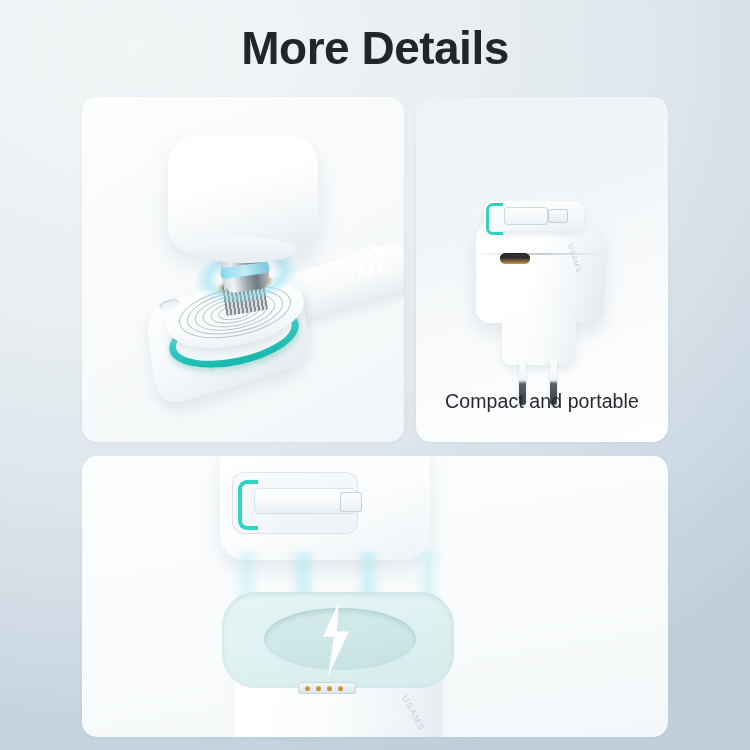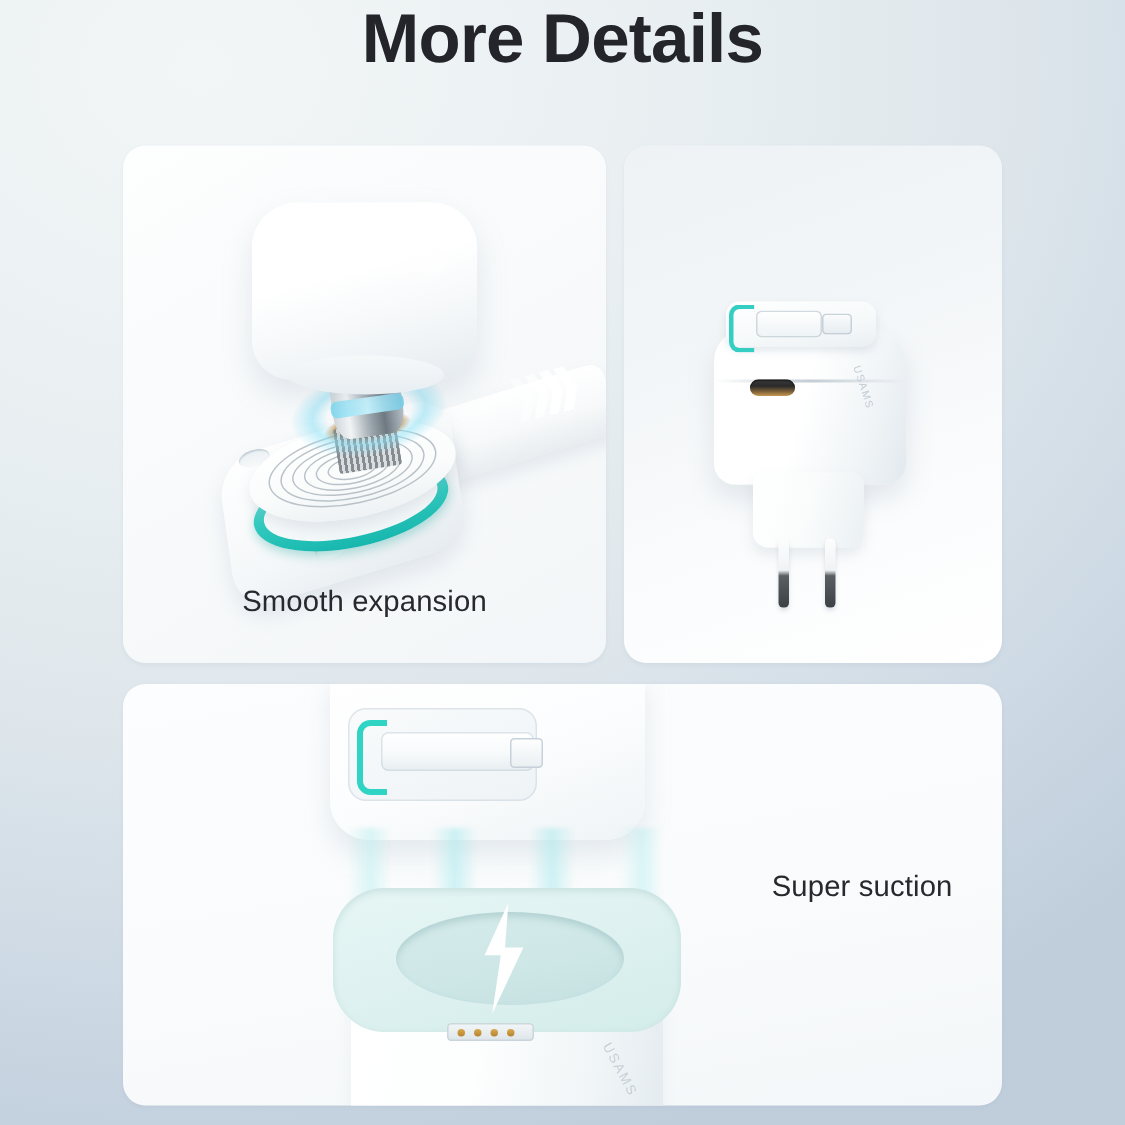--- a/index.html
+++ b/index.html
@@ -14,21 +14,21 @@
     -webkit-font-smoothing: antialiased;
   }
 
   
   .page-title {
     text-align: center;
     font-size: 46px;
     font-weight: 700;
     letter-spacing: -0.5px;
     color: #23252b;
-    padding-top: 2px;
+    padding-top: 25px;
     line-height: 1.0;
     user-select: none;
   }
 
   
   .grid {
     position: absolute;
     left: 82px;
     top: 97px;
     width: 586px;
@@ -405,36 +405,36 @@
         </div>
         <div class="c1-gold"></div>
         <div class="c1-pins"></div>
         <div class="c1-glow"></div>
         <div class="c1-cyl"></div>
         <div class="c1-cube"></div>
         <div class="c1-chevrons">
           <i></i><i></i><i></i><i></i>
         </div>
       </div>
-      <div class="caption cap-1">Smooth expansion</div>
     </div>
 
     <div class="card card-2">
       <div class="c2-stage">
         <div class="c2-body"></div>
         <div class="c2-head"></div>
         <div class="c2-headring"></div>
         <div class="c2-headpad"></div>
         <div class="c2-tip"></div>
         <div class="c2-usbc"></div>
         <div class="c2-brand">USAMS</div>
         <div class="c2-prongbase"></div>
         <div class="c2-prong p1"></div>
         <div class="c2-prong p2"></div>
       </div>
+      <div class="caption cap-2">Compact and portable</div>
     </div>
 
   </div>
 
   <div class="row second">
 
     <div class="card card-3">
       <div class="c3-stage">
         <div class="c3-top"></div>
         <div class="c3-topface"></div>
@@ -447,17 +447,16 @@
         <div class="c3-recess"></div>
         <div class="c3-bolt"></div>
         <div class="c3-pins">
           <i></i>
             <i></i>
             <i></i>
             <i></i>
         </div>
         <div class="c3-brand">USAMS</div>
       </div>
-      <div class="caption cap-3">Super suction</div>
     </div>
 
   </div>
 </div>
 
 </body></html>

